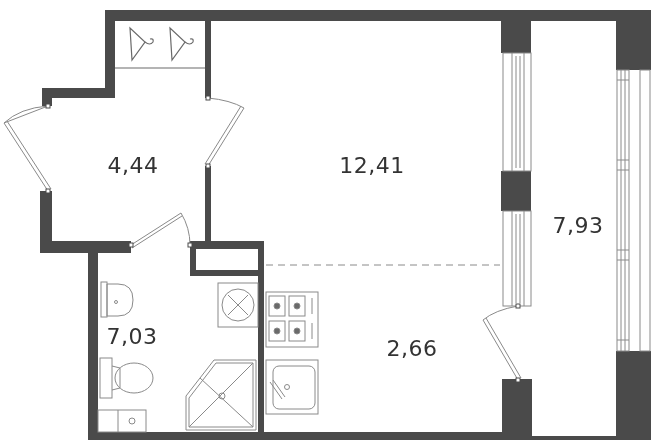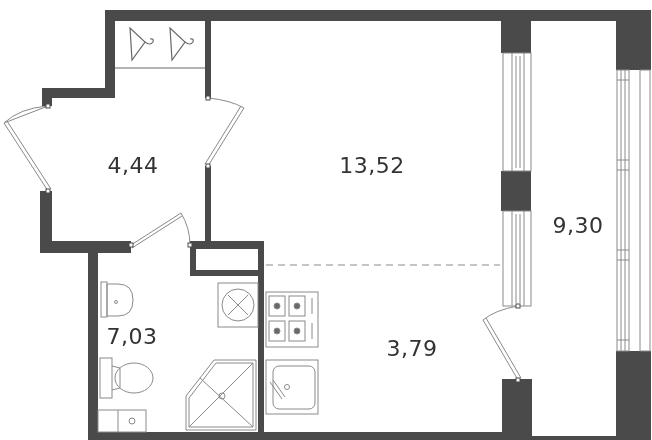--- a/index.html
+++ b/index.html
@@ -173,17 +173,17 @@
     </g>
     <g fill="none" stroke="#8a8a8a" stroke-width="1">
       <line x1="96" y1="437" x2="190" y2="437"></line>
       <line x1="192" y1="437" x2="258" y2="437"></line>
       <line x1="286" y1="437" x2="340" y2="437"></line>
     </g>
   </svg>
 
   
   <div class="room-label" style="left:133px; top:157px;">4,44</div>
-  <div class="room-label" style="left:372px; top:157px;">13,52</div>
-  <div class="room-label" style="left:578px; top:217px;">9,30</div>
+  <div class="room-label" style="left:372px; top:157px;">12,41</div>
+  <div class="room-label" style="left:578px; top:217px;">7,93</div>
   <div class="room-label" style="left:132px; top:328px;">7,03</div>
-  <div class="room-label" style="left:412px; top:340px;">3,79</div>
+  <div class="room-label" style="left:412px; top:340px;">2,66</div>
 </div>
 
 </body></html>

